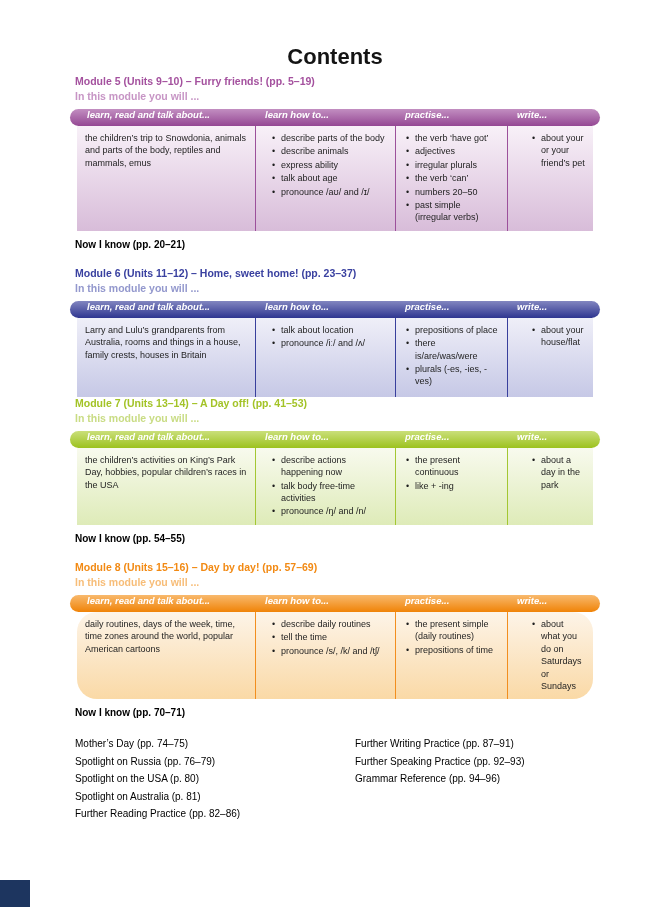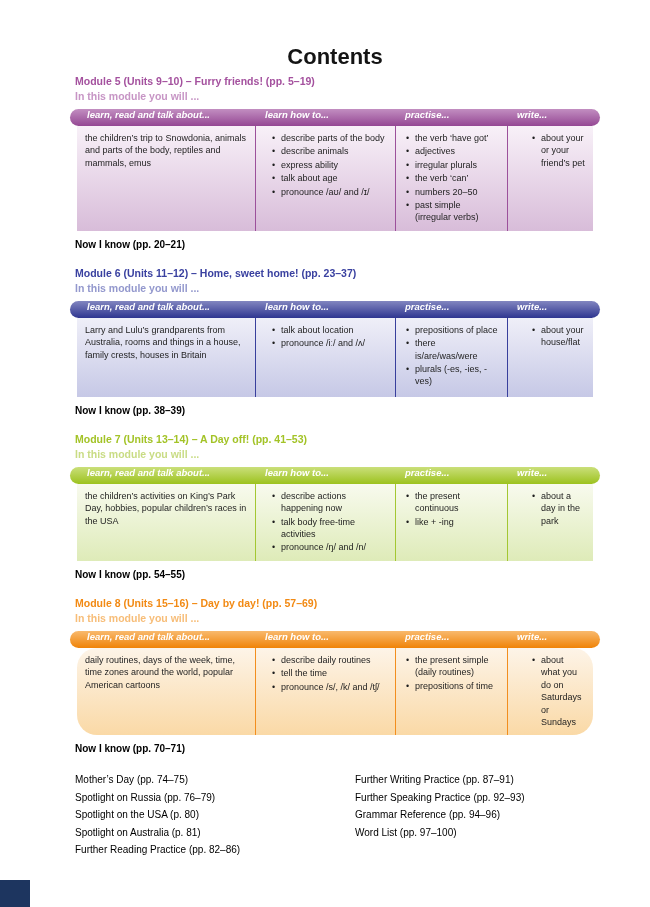--- a/index.html
+++ b/index.html
@@ -128,21 +128,20 @@
               <li>plurals (-es, -ies, -ves)</li>
             </ul>
         </div>
         <div class="td c4">
           <ul class="bullets">
               <li>about your house/flat</li>
             </ul>
         </div>
       </div>
     </div>
-    <p class="now-know">Now I know (pp. 38–39)</p>
   </section>
 
   <section class="module m7" style="--color: #a3c732; --bar-top: #cadf7a; --bar-bottom: #9cc21e; --body-top: #f8faee; --body-bottom: #deebb8; --heading: #a3c327; --subheading: #c9dc84;">
     <h2 class="mod-heading">Module 7 (Units 13–14) – A Day off! (pp. 41–53)</h2>
     <h3 class="mod-subheading">In this module you will ...</h3>
     <div class="ctable">
       <div class="thead">
         <span class="th c1">learn, read and talk about...</span>
         <span class="th c2">learn how to...</span>
         <span class="th c3">practise...</span>
@@ -220,20 +219,19 @@
           <li>Spotlight on the USA (p. 80)</li>
           <li>Spotlight on Australia (p. 81)</li>
           <li>Further Reading Practice (pp. 82–86)</li>
         </ul>
     </div>
     <div class="fcol right">
       <ul>
           <li>Further Writing Practice (pp. 87–91)</li>
           <li>Further Speaking Practice (pp. 92–93)</li>
           <li>Grammar Reference (pp. 94–96)</li>
-          <li>Word List (pp. 97–100)</li>
         </ul>
     </div>
   </div>
 
 </div>
 
 <div class="corner-mark"></div>
 
 </body></html>

